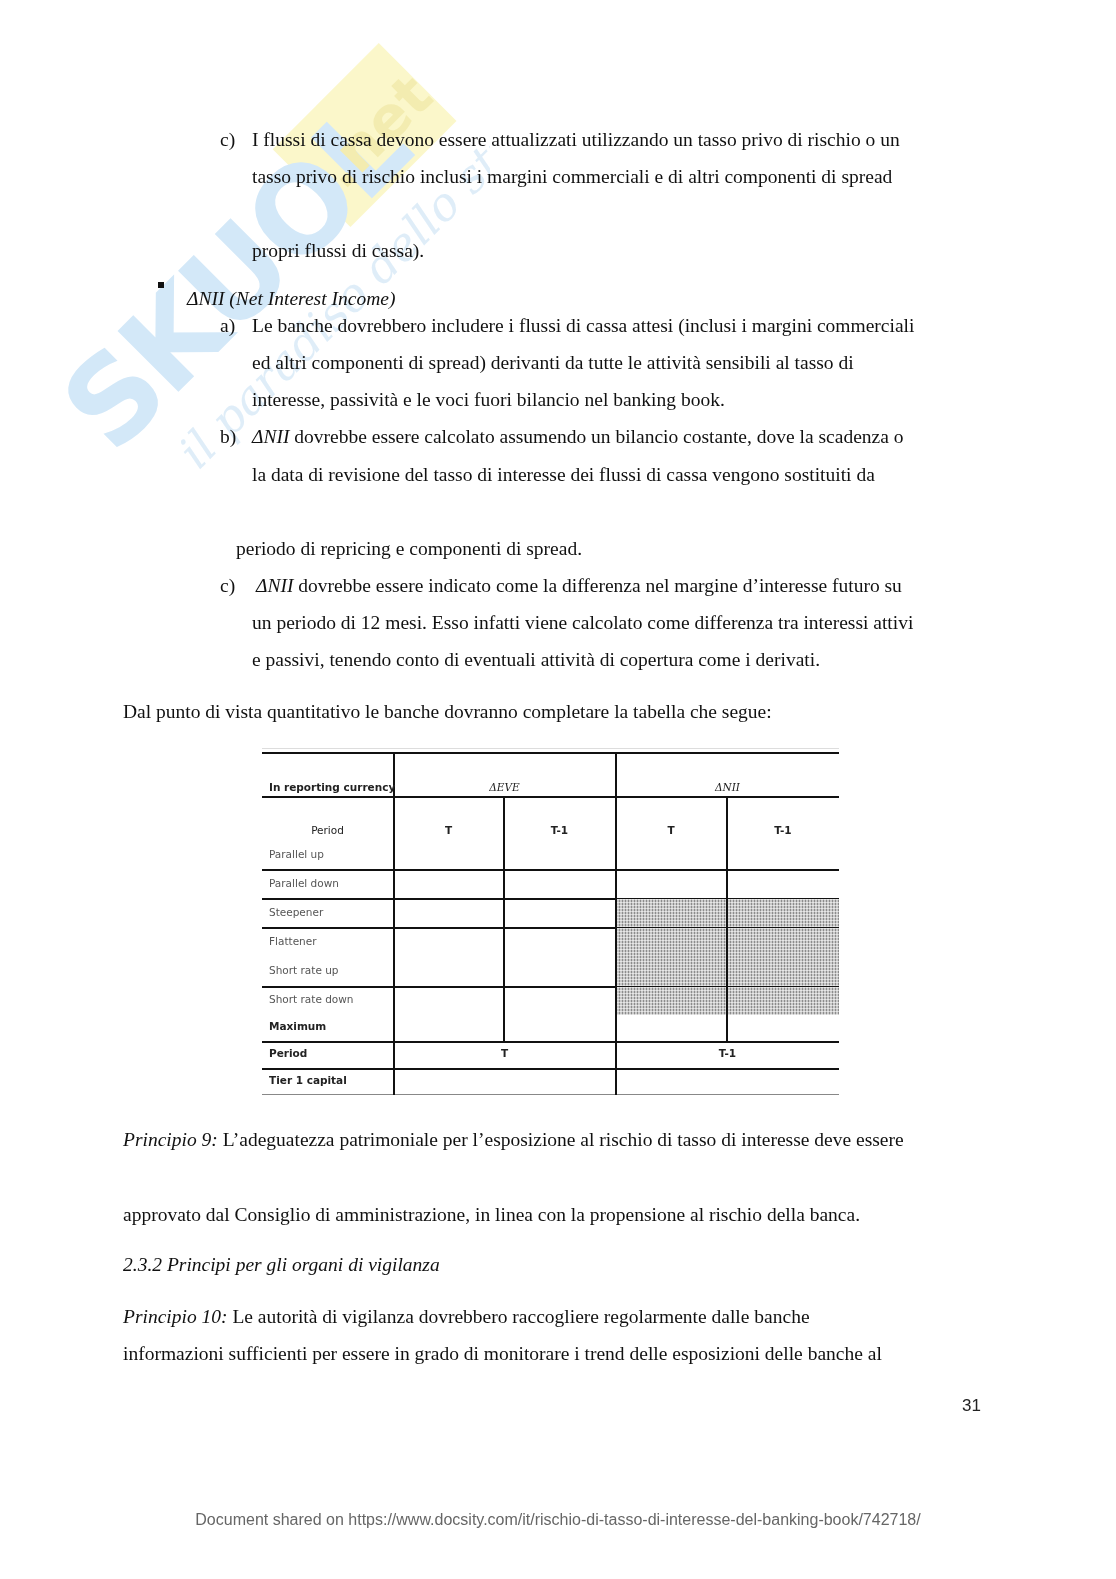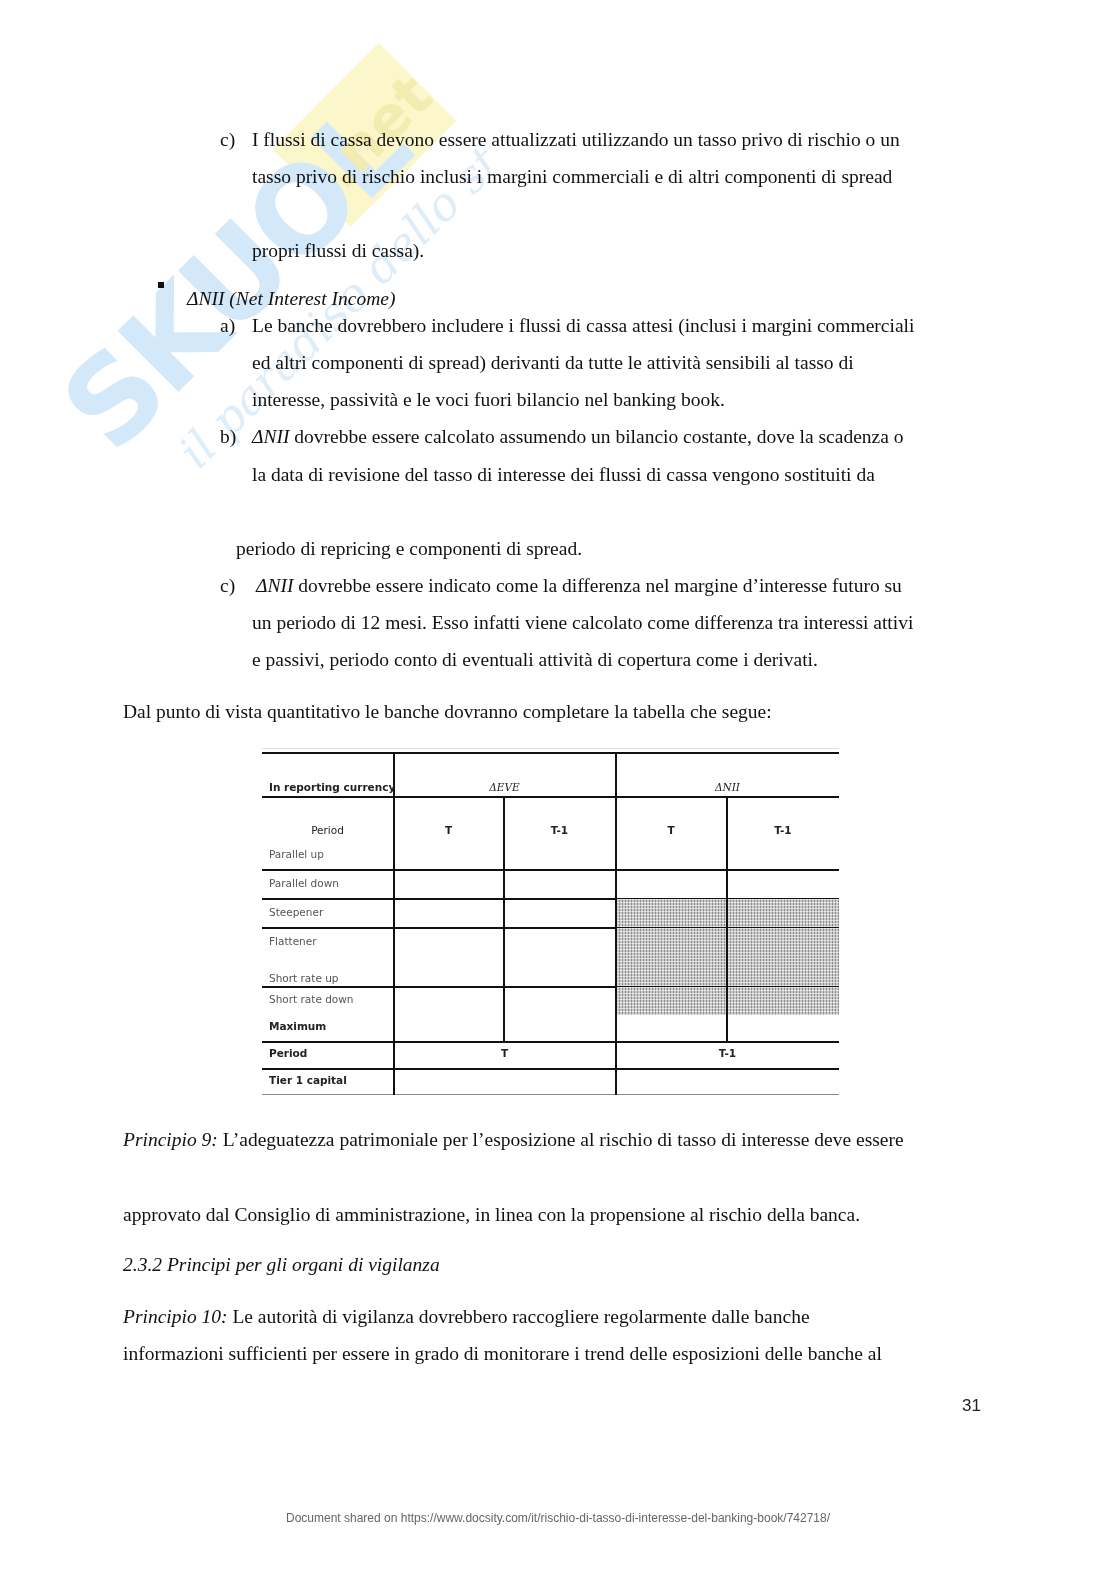--- a/index.html
+++ b/index.html
@@ -19,21 +19,21 @@
     .cell-text { position: absolute; font-size: 10.5px; line-height: 13px; white-space: nowrap; color: #222; }
     .b { font-weight: bold; }
     .c { text-align: center; }
     .hatch { position: absolute;
       background-color: #c9c9c9;
       background-image:
         repeating-linear-gradient(0deg, rgba(255,255,255,0.55) 0 1px, transparent 1px 3px),
         repeating-linear-gradient(90deg, rgba(90,90,90,0.55) 0 1px, transparent 1px 3px);
     }
     .pagenum { position: absolute; left: 962px; top: 1396px; font-family: "Liberation Sans", "DejaVu Sans", sans-serif; font-size: 17px; color: #222; }
-    .footer { position: absolute; left: 0; width: 1116px; top: 1511px; text-align: center; font-family: "Liberation Sans", "DejaVu Sans", sans-serif; font-size: 12px; color: #666; }
+    .footer { position: absolute; left: 0; width: 1116px; top: 1511px; text-align: center; font-family: "Liberation Sans", "DejaVu Sans", sans-serif; font-size: 16px; color: #666; }
   </style>
 </head>
 <body>
 
 <svg class="watermark" viewBox="0 0 470 480" xmlns="http://www.w3.org/2000/svg">
   <g transform="translate(235,240) rotate(-45) translate(-235,-240)">
     <rect x="340" y="160" width="150" height="110" fill="#fbf6c4" opacity="0.9"></rect>
     <text x="10" y="265" font-family="DejaVu Sans, sans-serif" font-weight="bold" font-size="118" fill="#d3e8f8" letter-spacing="-4">SKUOL</text>
     <text x="360" y="240" font-family="DejaVu Sans, sans-serif" font-weight="bold" font-size="58" fill="#f3ecb0">.net</text>
     <text x="60" y="335" font-family="DejaVu Serif, serif" font-style="italic" font-size="46" fill="#dcecf8" opacity="0.9">il paradiso dello studente</text>
@@ -56,21 +56,21 @@
   <div class="line" style="left:252px;top:388px;">interesse, passività e le voci fuori bilancio nel banking book.</div>
 
   <span class="lbl" style="left:220px;top:425px;">b)</span>
   <div class="line" style="left:252px;top:425px;"><span class="ital">ΔNII</span><span> dovrebbe essere calcolato assumendo un bilancio costante, dove la scadenza o</span></div>
   <div class="line" style="left:252px;top:463px;">la data di revisione del tasso di interesse dei flussi di cassa vengono sostituiti da</div>
   <div class="line" style="left:236px;top:537px;text-align:right;">periodo di repricing e componenti di spread.</div>
 
   <span class="lbl" style="left:220px;top:574px;">c)</span>
   <div class="line" style="left:256px;top:574px;"><span class="ital">ΔNII</span><span> dovrebbe essere indicato come la differenza nel margine d’interesse futuro su</span></div>
   <div class="line" style="left:252px;top:611px;">un periodo di 12 mesi. Esso infatti viene calcolato come differenza tra interessi attivi</div>
-  <div class="line" style="left:252px;top:648px;">e passivi, periodo conto di eventuali attività di copertura come i derivati.</div>
+  <div class="line" style="left:252px;top:648px;">e passivi, tenendo conto di eventuali attività di copertura come i derivati.</div>
 
   <div class="line" style="left:123px;top:700px;">Dal punto di vista quantitativo le banche dovranno completare la tabella che segue:</div>
 
   <div class="tbl">
 
     <div class="hl" style="left:0;top:-4px;width:577px;height:1px;background:#ddd;"></div>
 
     <div class="hl" style="left:0;top:0;width:577px;"></div>
     <div class="hl" style="left:0;top:44px;width:577px;"></div>
     <div class="hl" style="left:0;top:117px;width:577px;"></div>
@@ -97,21 +97,21 @@
     <div class="cell-text c" style="left:0;width:131px;top:72px;">Period</div>
     <div class="cell-text b c" style="left:132px;width:109px;top:72px;">T</div>
     <div class="cell-text b c" style="left:242px;width:111px;top:72px;">T-1</div>
     <div class="cell-text b c" style="left:354px;width:110px;top:72px;">T</div>
     <div class="cell-text b c" style="left:465px;width:112px;top:72px;">T-1</div>
 
     <div class="cell-text" style="left:7px;top:96px;color:#555;text-align:center;">Parallel up</div>
     <div class="cell-text" style="left:7px;top:125px;color:#555;">Parallel down</div>
     <div class="cell-text" style="left:7px;top:154px;color:#555;">Steepener</div>
     <div class="cell-text" style="left:7px;top:183px;color:#555;">Flattener</div>
-    <div class="cell-text" style="left:7px;top:220px;color:#555;">Short rate up</div>
+    <div class="cell-text" style="left:7px;top:212px;color:#555;">Short rate up</div>
     <div class="cell-text" style="left:7px;top:241px;color:#555;">Short rate down</div>
     <div class="cell-text b" style="left:7px;top:268px;">Maximum</div>
 
     <div class="cell-text b" style="left:7px;top:295px;">Period</div>
     <div class="cell-text b c" style="left:132px;width:221px;top:295px;">T</div>
     <div class="cell-text b c" style="left:354px;width:223px;top:295px;">T-1</div>
     <div class="cell-text b" style="left:7px;top:322px;">Tier 1 capital</div>
   </div>
 
   <div class="line" style="left:123px;top:1128px;"><span class="ital">Principio 9:</span><span> L’adeguatezza patrimoniale per l’esposizione al rischio di tasso di interesse deve essere</span></div>

